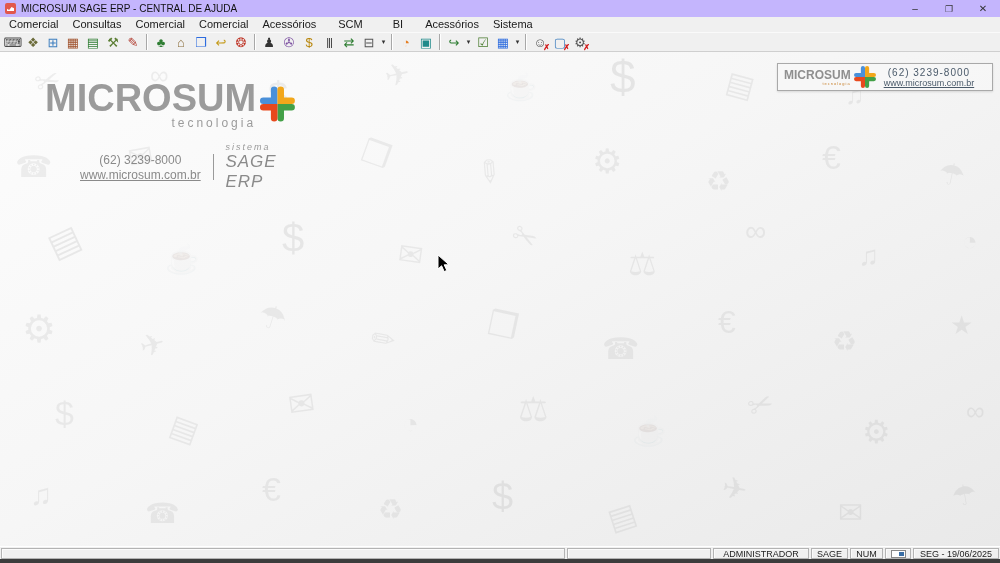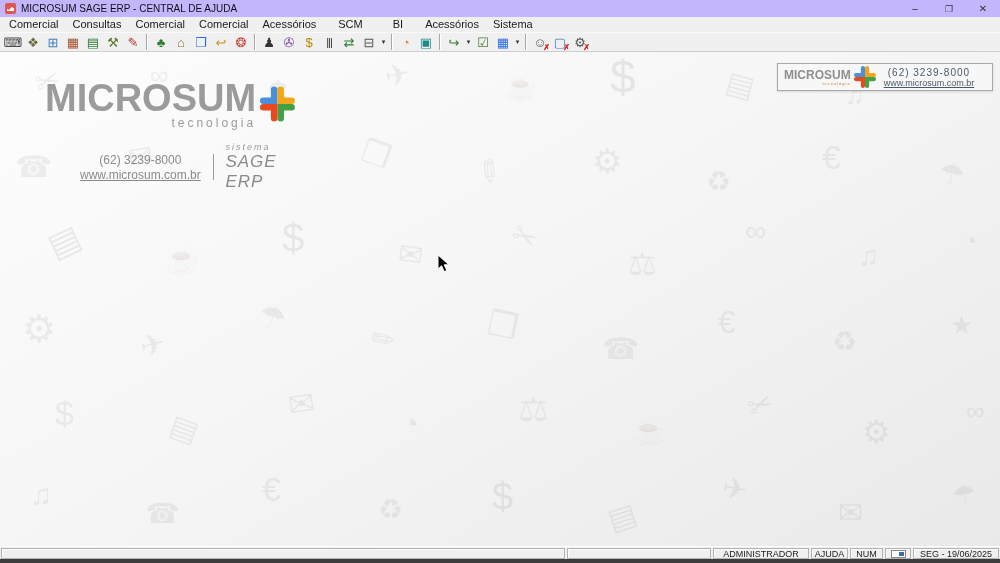--- a/index.html
+++ b/index.html
@@ -298,21 +298,21 @@
 
     <svg class="cursor" width="13" height="19" viewBox="0 0 13 19">
       <polygon points="1,1 1,15 4.6,11.8 7.2,17.6 9.8,16.4 7.2,10.8 12,10.8" fill="#000" stroke="#fff" stroke-width="1"></polygon>
     </svg>
   </div>
 
   <div class="statusbar" id="statusbar">
       <div class="panel grow"></div>
       <div class="panel" style="width: 144px;"></div>
       <div class="panel" style="width: 96px; text-align: right;">ADMINISTRADOR</div>
-      <div class="panel" style="width: 37px;">AJUDA</div>
+      <div class="panel" style="width: 37px;">SAGE</div>
       <div class="panel" style="width: 33px;">NUM</div>
       <div class="panel" style="width: 26px;">
         <div class="cal-icon"></div>
       </div>
       <div class="panel" style="width: 86px;">SEG - 19/06/2025</div>
     </div>
   <div class="bottom-strip"></div>
 
 </div>
 

